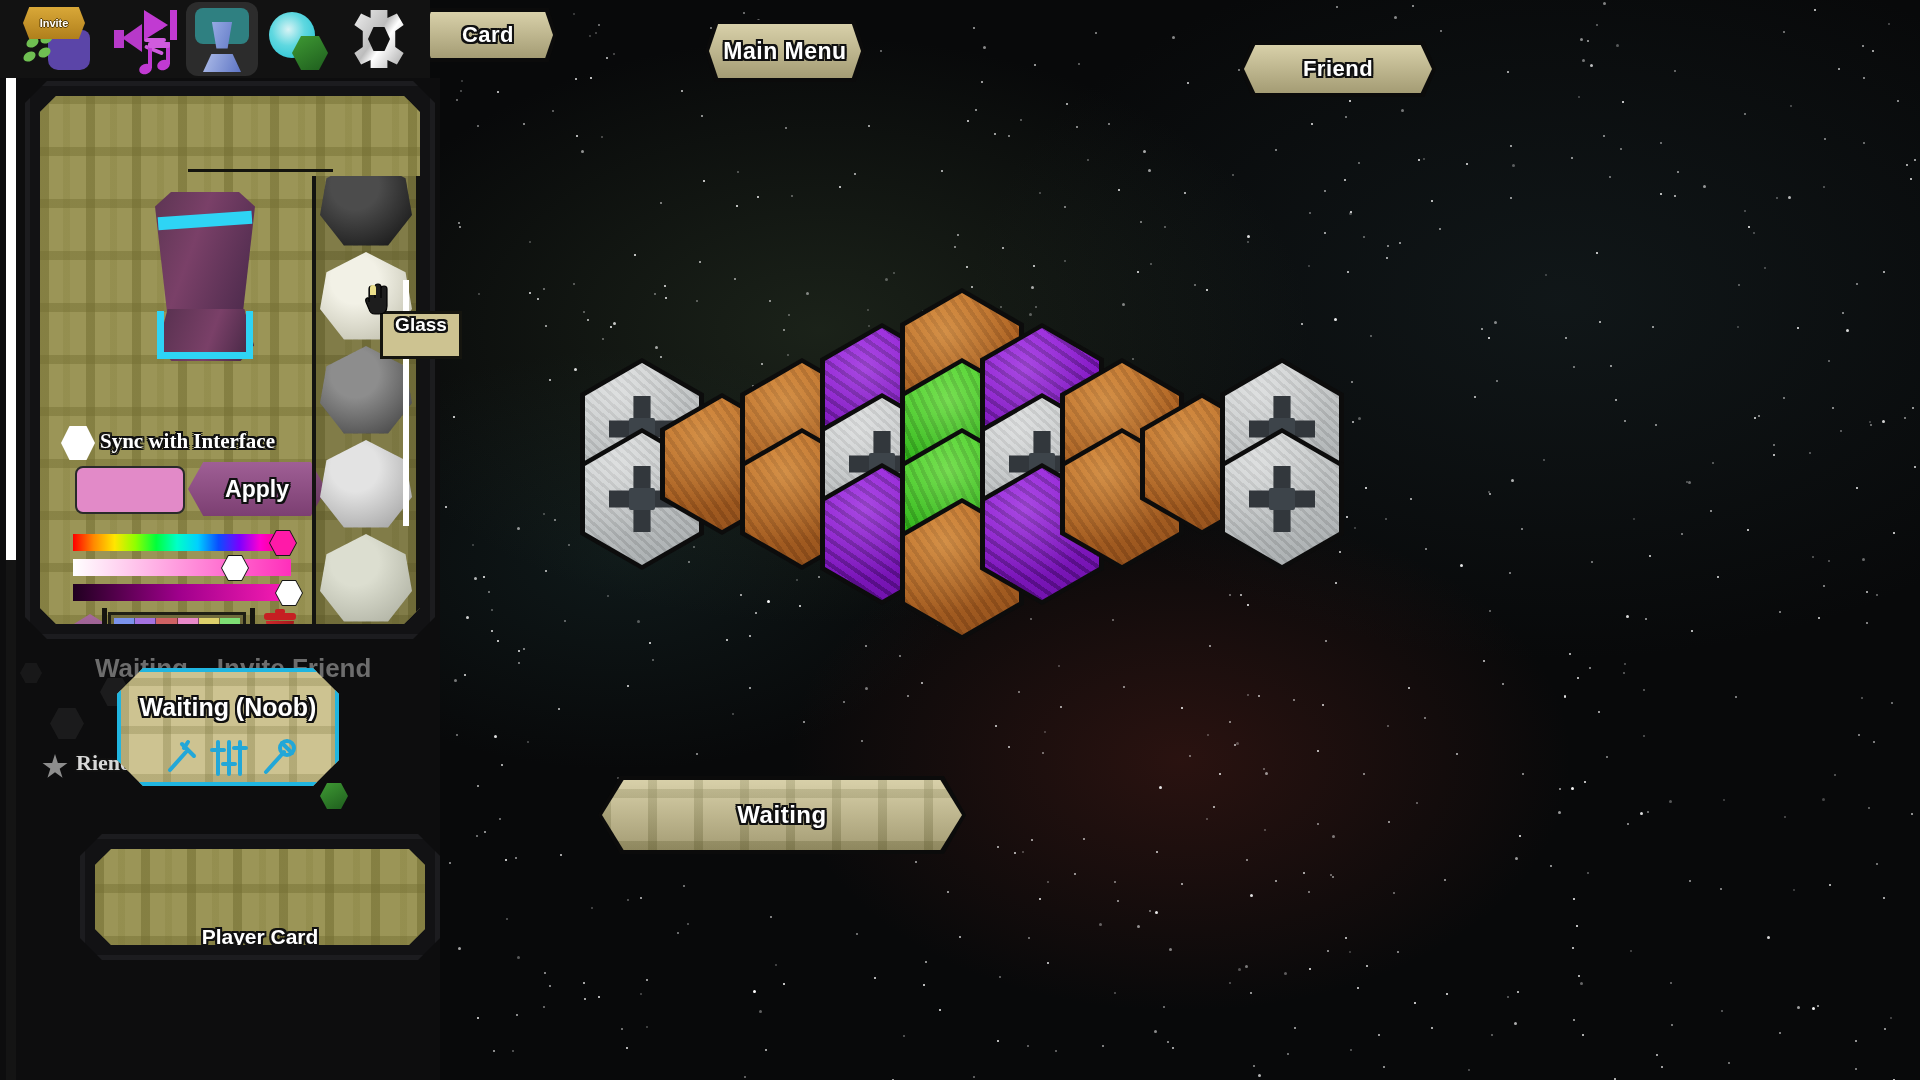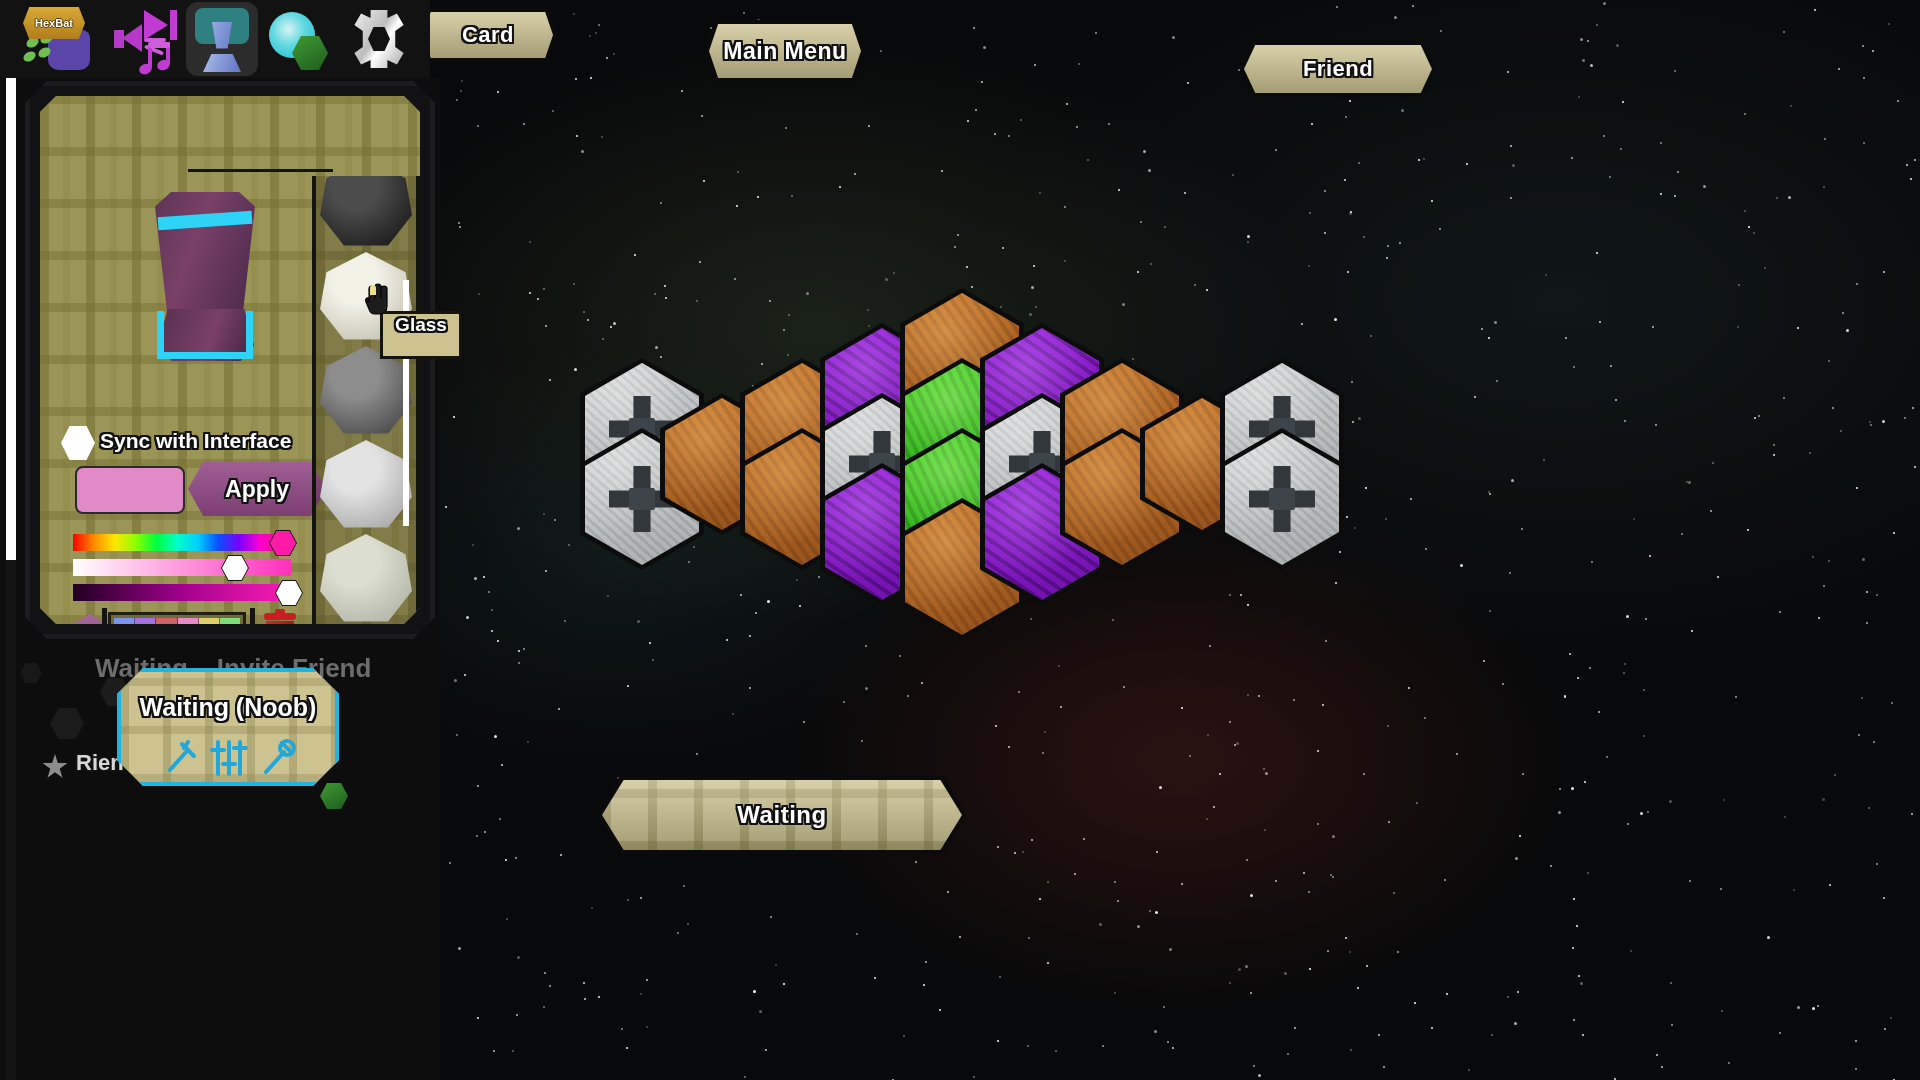--- a/index.html
+++ b/index.html
@@ -141,20 +141,21 @@
   
   .hexcheck{
     position:absolute;width:34px;height:34px;background:#fff;
     clip-path:polygon(25% 0%,75% 0%,100% 50%,75% 100%,25% 100%,0% 50%);
     cursor:pointer;
   }
   .label-w{
     position:absolute;font-size:21px;font-weight:bold;color:#fff;white-space:nowrap;
     text-shadow:-2px 0 #111,2px 0 #111,0 -2px #111,0 2px #111,
                 -2px -2px #111,2px -2px #111,-2px 2px #111,2px 2px #111;
+    font-family:Liberation Serif, serif;
   }
 
   .colorswatch{position:absolute;border-radius:8px;border:2px solid #2a2a2a;cursor:pointer;}
 
   .apply-hex{
     position:absolute;
     background:linear-gradient(180deg,#9f5f95,#7c3f72);
     clip-path:polygon(11% 0%,89% 0%,100% 50%,89% 100%,11% 100%,0% 50%);
     display:flex;align-items:center;justify-content:center;
     font-size:23px;font-weight:bold;color:#fff;cursor:pointer;
@@ -1020,20 +1021,25 @@
 
   <div class="ghost-text" style="left:95px;top:575px;">Waiting... Invite Friend</div>
   <div class="ghost-hex" style="left:100px;top:600px;width:30px;height:28px;opacity:.55;"></div>
   <div class="ghost-hex" style="left:140px;top:622px;width:24px;height:22px;opacity:.45;"></div>
   <div class="ghost-hex" style="left:50px;top:630px;width:34px;height:31px;opacity:.5;"></div>
   <div class="ghost-hex" style="left:20px;top:585px;width:22px;height:20px;opacity:.4;"></div>
 
   <div class="star-ico" style="left:42px;top:676px;"></div>
   <div class="label-w" style="left:76px;top:672px;font-size:22px;color:#d8d8d8;">Rienovie</div>
 
+  <div class="panel-outer" style="left:80px;top:756px;width:360px;height:126px;">
+    <div class="panel-inner">
+      <div class="panel-title" style="top:76px;">Player Card</div>
+    </div>
+  </div>
 
   <div class="player-tip" style="left:117px;top:590px;width:222px;height:118px;">
   </div>
   <div class="player-tip-name" style="left:117px;top:615px;width:222px;">Waiting  (Noob)</div>
 
   <svg class="tool-ico" style="left:160px;top:660px;" viewBox="0 0 40 40">
     <g stroke="#22a7d8" stroke-width="4" fill="none" stroke-linecap="round">
       <path d="M10 32 L26 14"></path>
         <path d="M22 6 L34 18"></path>
         <path d="M28 4 L24 10"></path>
@@ -1152,21 +1158,21 @@
 </svg>
 
 <div id="topbar">
 
   <div class="tb-slot" style="left:18px;">
     <div class="hexbat-body"></div>
     <div class="hexbat-dot" style="left:8px;top:36px;"></div>
     <div class="hexbat-dot" style="left:22px;top:32px;"></div>
     <div class="hexbat-dot" style="left:5px;top:50px;"></div>
     <div class="hexbat-dot" style="left:20px;top:46px;"></div>
-    <div class="hexbat-tag">HexBat</div>
+    <div class="hexbat-tag">Invite</div>
   </div>
 
   <div class="tb-slot" style="left:108px;">
     <div class="spk-box" style="left:6px;top:28px;"></div>
     <div class="spk-cone" style="left:14px;top:22px;"></div>
     <div class="wave" style="left:36px;top:26px;width:20px;transform:rotate(-22deg);"></div>
     <div class="wave" style="left:36px;top:36px;width:22px;"></div>
     <div class="wave" style="left:36px;top:46px;width:20px;transform:rotate(22deg);"></div>
     <div class="play-tri" style="left:36px;top:8px;"></div>
     <div class="play-bar" style="left:62px;top:8px;"></div>

